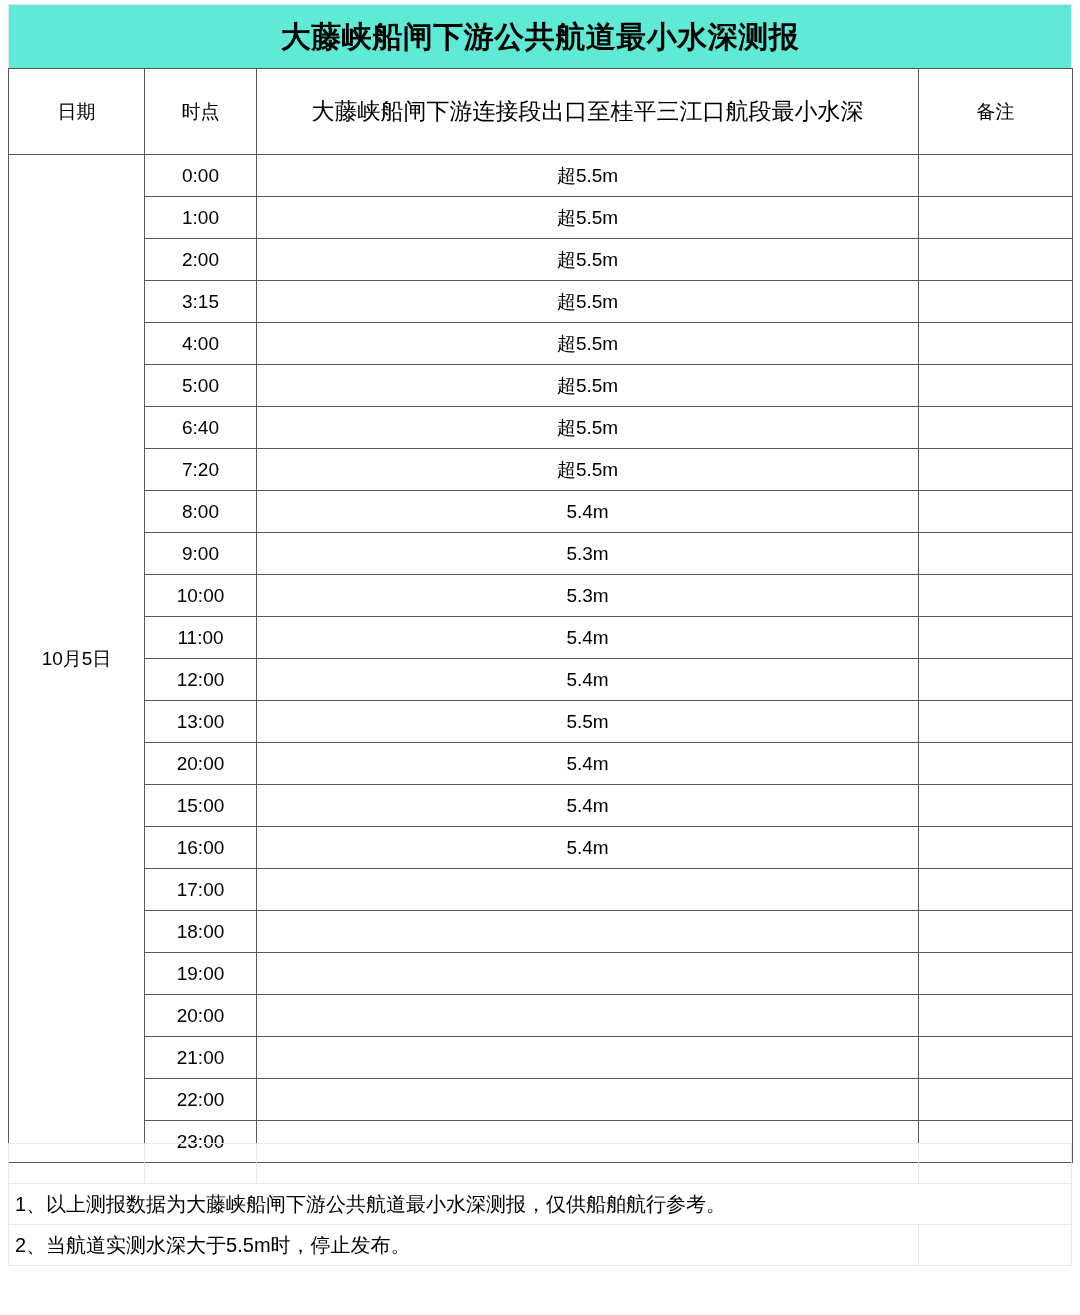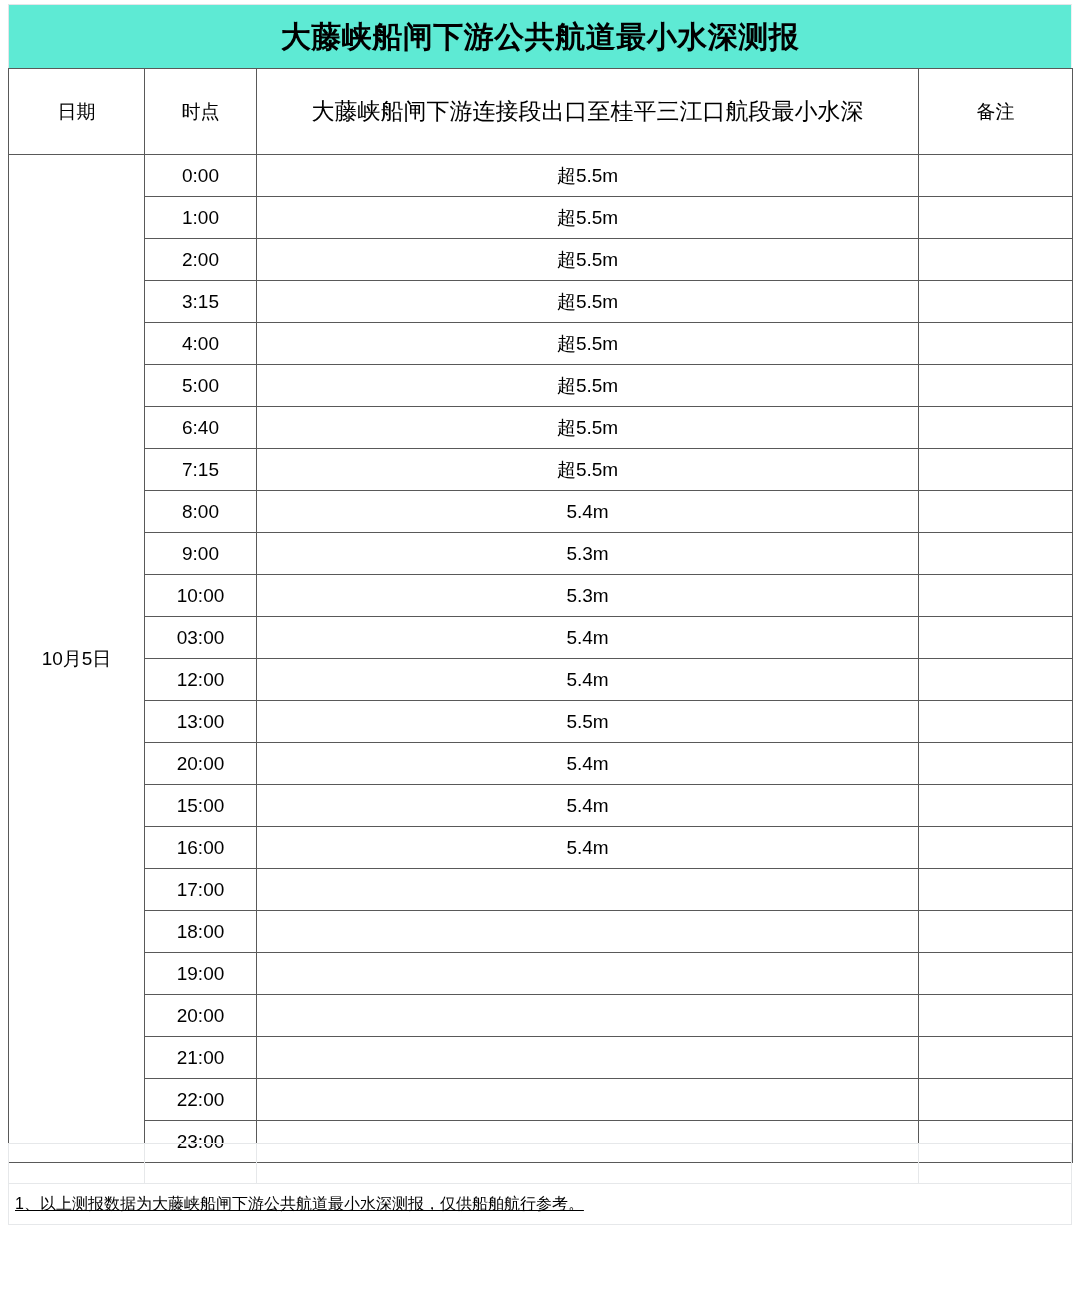--- a/index.html
+++ b/index.html
@@ -121,23 +121,22 @@
   .fc-depth  { width: 662px; }
   .fc-remark { width: 152px; }
 
   .f-label {
     padding-left: 6px;
     font-size: 19px;
     white-space: nowrap;
   }
   .f-note {
     padding-left: 6px;
-    font-size: 16px;
+    font-size: 20px;
     white-space: nowrap;
-    text-decoration: underline;
   }
   .f-merged {
     width: 100%;
     display: flex;
     align-items: center;
     height: 100%;
   }
 </style>
 </head>
 <body>
@@ -194,41 +193,41 @@
           <td>5:00</td>
           <td class="depth-cell">超5.5m</td>
           <td></td>
         </tr>
         <tr>
           <td>6:40</td>
           <td class="depth-cell">超5.5m</td>
           <td></td>
         </tr>
         <tr>
-          <td>7:15</td>
+          <td>7:20</td>
           <td class="depth-cell">超5.5m</td>
           <td></td>
         </tr>
         <tr>
           <td>8:00</td>
           <td class="depth-cell">5.4m</td>
           <td></td>
         </tr>
         <tr>
           <td>9:00</td>
           <td class="depth-cell">5.3m</td>
           <td></td>
         </tr>
         <tr>
           <td>10:00</td>
           <td class="depth-cell">5.3m</td>
           <td></td>
         </tr>
         <tr>
-          <td>03:00</td>
+          <td>11:00</td>
           <td class="depth-cell">5.4m</td>
           <td></td>
         </tr>
         <tr>
           <td>12:00</td>
           <td class="depth-cell">5.4m</td>
           <td></td>
         </tr>
         <tr>
           <td>13:00</td>
@@ -297,15 +296,21 @@
       <div class="f-cell fc-remark last"></div>
     </div>
 
 
     <div class="f-row">
       <div class="f-merged">
         <span class="f-note">1、以上测报数据为大藤峡船闸下游公共航道最小水深测报，仅供船舶航行参考。</span>
       </div>
     </div>
 
+    <div class="f-row">
+      <div class="f-cell fc-depth" style="width:910px;">
+        <span class="f-note">2、当航道实测水深大于5.5m时，停止发布。</span>
+      </div>
+      <div class="f-cell fc-remark last"></div>
+    </div>
 
   </div>
 </div>
 
 </body></html>

